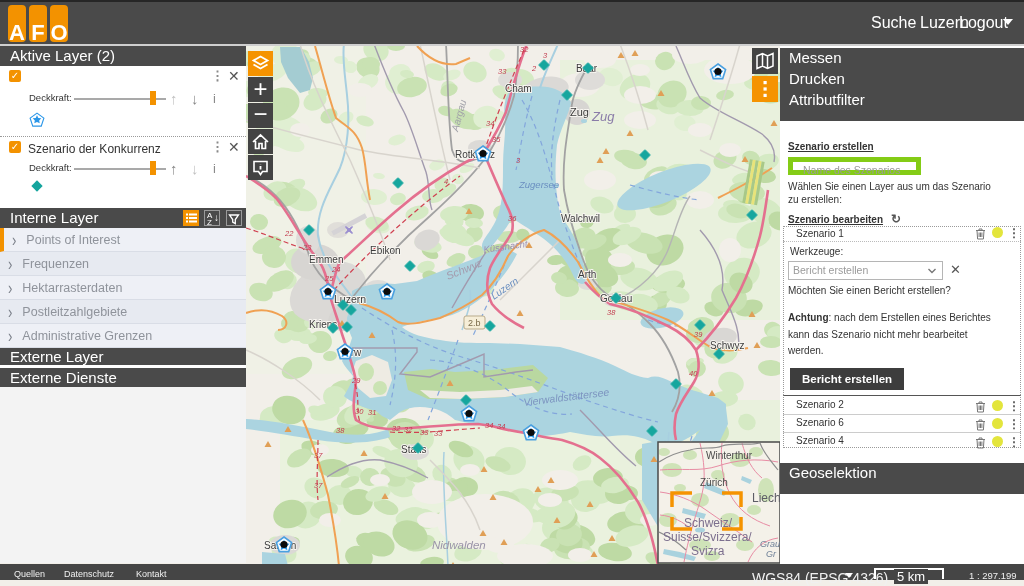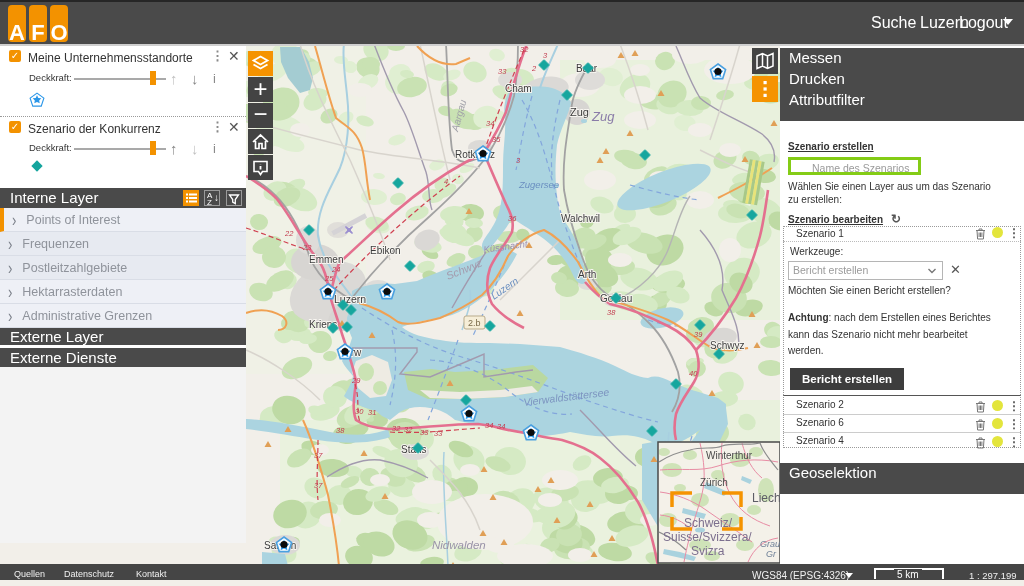--- a/index.html
+++ b/index.html
@@ -723,24 +723,24 @@
   <div class="abs" id="hsep"></div>
   <div class="logo-tile" style="left:8px;">A</div>
   <div class="logo-tile" style="left:29px;">F</div>
   <div class="logo-tile" style="left:50px;">O</div>
   <div class="abs nav" style="left:871px;">Suche</div>
   <div class="abs nav" style="left:920px;">Luzern</div>
   <div class="abs nav" style="left:959px;">Logout</div>
   <div class="abs" style="left:1003px;top:19px;width:0;height:0;border-left:5px solid transparent;border-right:5px solid transparent;border-top:6px solid #fff;"></div>
 
   <div class="abs" id="sidebar">
+    <div class="bar" style="height:20px;">Aktive Layer (2)</div>
 
     <div style="position:relative;width:246px;height:142px;background:#fff;">
       <div class="abs" style="left:9px;top:4px;width:12px;height:12px;background:#f39200;border-radius:2px;color:#fff;font-size:10px;text-align:center;line-height:12px;">✓</div>
-      <div class="abs lrow-title" style="left:28px;top:3px;">Meine Unternehmensstandorte</div>
       <div class="abs gicon" style="left:211px;top:2px;font-weight:bold;font-size:13px;">⋮</div>
       <div class="abs gicon" style="left:228px;top:2px;font-size:14px;color:#555;">✕</div>
       <div class="abs small-lbl" style="left:29px;top:26px;">Deckkraft:</div>
       <div class="abs" style="left:74px;top:32px;width:92px;height:2px;background:#a9a9a9;"></div>
       <div class="abs" style="left:150px;top:25px;width:6px;height:14px;background:#f39200;"></div>
       <div class="abs dis" style="left:170px;top:24px;font-size:15px;">↑</div>
       <div class="abs gicon" style="left:191px;top:24px;font-size:15px;">↓</div>
       <div class="abs gicon" style="left:213px;top:25px;font-size:13px;">i</div>
       <svg class="abs" style="left:29px;top:46px;" width="16" height="16" viewBox="0 0 17 17">
           <path d="M8.5 1.2 L15.8 6.5 L13 15 L4 15 L1.2 6.5 Z" fill="#fff" stroke="#2a96e8" stroke-width="1.2"></path>
@@ -771,35 +771,35 @@
               <rect x="6" y="10.5" width="8" height="2"></rect>
             </g>
           </svg></div>
       <div class="abs" style="left:204px;top:2px;width:16px;height:16px;border:1px solid #9a9a9a;font-size:8px;color:#fff;line-height:7px;padding:1px 0 0 2px;">A<br>Z<span style="position:absolute;left:9px;top:3px;font-size:10px;">↓</span></div>
       <div class="abs" style="left:226px;top:2px;width:16px;height:16px;border:1px solid #9a9a9a;"><svg width="14" height="14" viewBox="0 0 14 14">
             <path d="M2.5 3 H11.5 L8.3 7.5 V11.5 L5.7 10 V7.5 Z" fill="none" stroke="#fff" stroke-width="1.3"></path>
           </svg></div>
     </div>
     <div class="itemrow" style="background:#eef0f6;border-left:4px solid #f39200;"><span class="chev">›</span>Points of Interest</div>
     <div class="itemrow" style="background:#e7eaf1;"><span class="chev">›</span>Frequenzen</div>
+    <div class="itemrow" style="background:#eef0f6;"><span class="chev">›</span>Hektarrasterdaten</div>
     <div class="itemrow" style="background:#e7eaf1;"><span class="chev">›</span>Postleitzahlgebiete</div>
-    <div class="itemrow" style="background:#eef0f6;"><span class="chev">›</span>Hektarrasterdaten</div>
     <div class="itemrow" style="background:#eef0f6;"><span class="chev">›</span>Administrative Grenzen</div>
     <div class="bar" style="height:17px;line-height:17px;margin-top:0px;">Externe Layer</div>
     <div style="width:246px;height:3px;background:#fff;"></div>
     <div class="bar" style="height:19px;line-height:19px;">Externe Dienste</div>
     <div style="width:246px;height:176px;background:#f3f3f3;"></div>
   </div>
 
   <div class="abs" id="rpanel">
     <div class="rbar" style="top:2px;">Messen</div>
     <div class="rbar" style="top:23px;">Drucken</div>
     <div class="rbar" style="top:44px;">Attributfilter</div>
     <div class="rtxt rlbl" style="left:8px;top:95px;">Szenario erstellen</div>
-    <div class="abs" style="left:8px;top:111px;width:133px;height:18px;border:3px solid #84cc16;font-size:10.5px;color:#9a9a9a;line-height:16px;padding-left:21px;">Name des Szenarios</div>
+    <div class="abs" style="left:8px;top:111px;width:133px;height:18px;border:5px solid #84cc16;font-size:10.5px;color:#9a9a9a;line-height:16px;padding-left:10px;">Name des Szenarios</div>
     <div class="rtxt" style="left:8px;top:134px;width:215px;line-height:13px;">Wählen Sie einen Layer aus um das Szenario zu erstellen:</div>
     <div class="rtxt rlbl" style="left:8px;top:168px;">Szenario bearbeiten</div>
     <div class="abs" style="left:111px;top:166px;font-size:12px;color:#555;font-weight:bold;">↻</div>
 
     <div class="abs" style="left:3px;top:180px;width:238px;border:1px dotted #9a9a9a;border-bottom:none;height:169px;"></div>
     <div class="rtxt" style="left:16px;top:182px;">Szenario 1</div>
     <svg class="abs" style="left:195px;top:182px;" width="11" height="12" viewBox="0 0 11 12">
         <path d="M1 2.5 H10 M4 2.5 V1 H7 V2.5 M2 2.5 L2.6 11 H8.4 L9 2.5 M4.1 4.5 V9 M5.5 4.5 V9 M6.9 4.5 V9" fill="none" stroke="#777" stroke-width="1"></path>
       </svg>
     <div class="abs" style="left:212px;top:181px;width:11px;height:11px;border-radius:50%;background:#e3e53c;"></div>
@@ -835,20 +835,20 @@
     <div class="abs" style="left:228px;top:389px;font-weight:bold;color:#555;font-size:12px;">⋮</div>
     <div class="abs" style="left:3px;top:368px;width:238px;height:1px;background:#ccc;"></div>
     <div class="abs" style="left:3px;top:386px;width:238px;height:1px;background:#ccc;"></div>
     <div class="rbar" style="top:417px;">Geoselektion</div>
   </div>
 
   <div class="abs" id="footer">
     <div class="ficon" style="left:14px;">Quellen</div>
     <div class="ficon" style="left:64px;">Datenschutz</div>
     <div class="ficon" style="left:136px;">Kontakt</div>
-    <div class="ficon" style="left:752px;font-size:10px;top:6px;">WGS84 (EPSG:4326)</div>
+    <div class="ficon" style="left:752px;font-size:14px;top:6px;">WGS84 (EPSG:4326)</div>
     <div class="abs" style="left:845px;top:9px;width:0;height:0;border-left:4.5px solid transparent;border-right:4.5px solid transparent;border-top:5px solid #fff;"></div>
     <div class="abs" style="left:874px;top:4px;width:70px;height:11px;border-top:2px solid #fff;border-left:2px solid #fff;border-right:2px solid #fff;"></div>
-    <div class="abs" style="left:894px;top:5px;font-size:10px;color:#fff;background:#454545;padding:0 3px;">5 km</div>
+    <div class="abs" style="left:894px;top:5px;font-size:13px;color:#fff;background:#454545;padding:0 3px;">5 km</div>
     <div class="ficon" style="left:969px;font-size:9.5px;top:6px;">1 : 297.199</div>
   </div>
 
 </div>
 
 </body></html>

